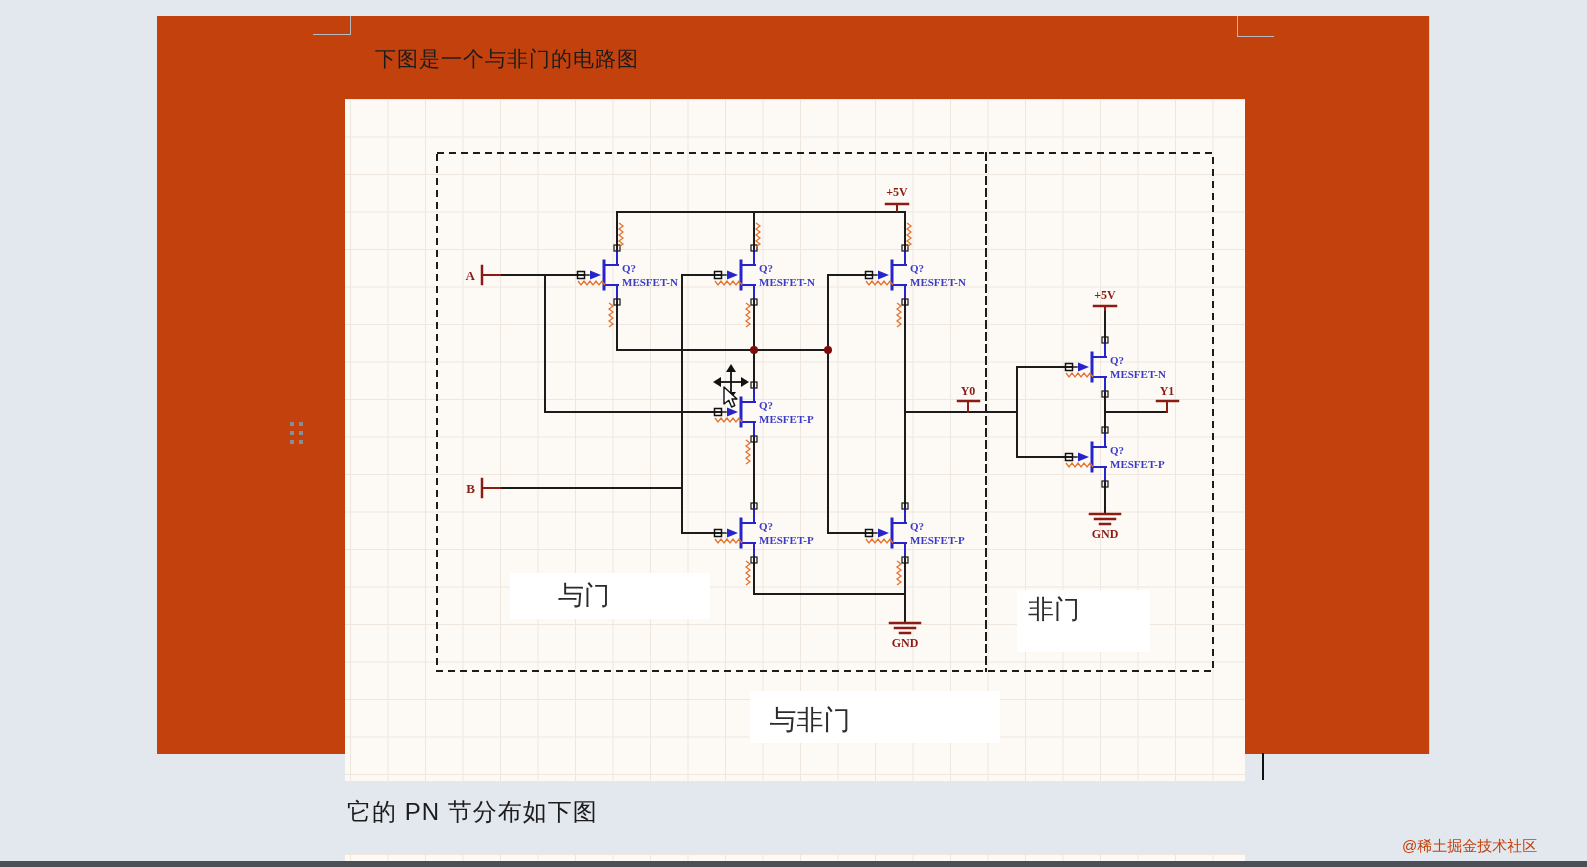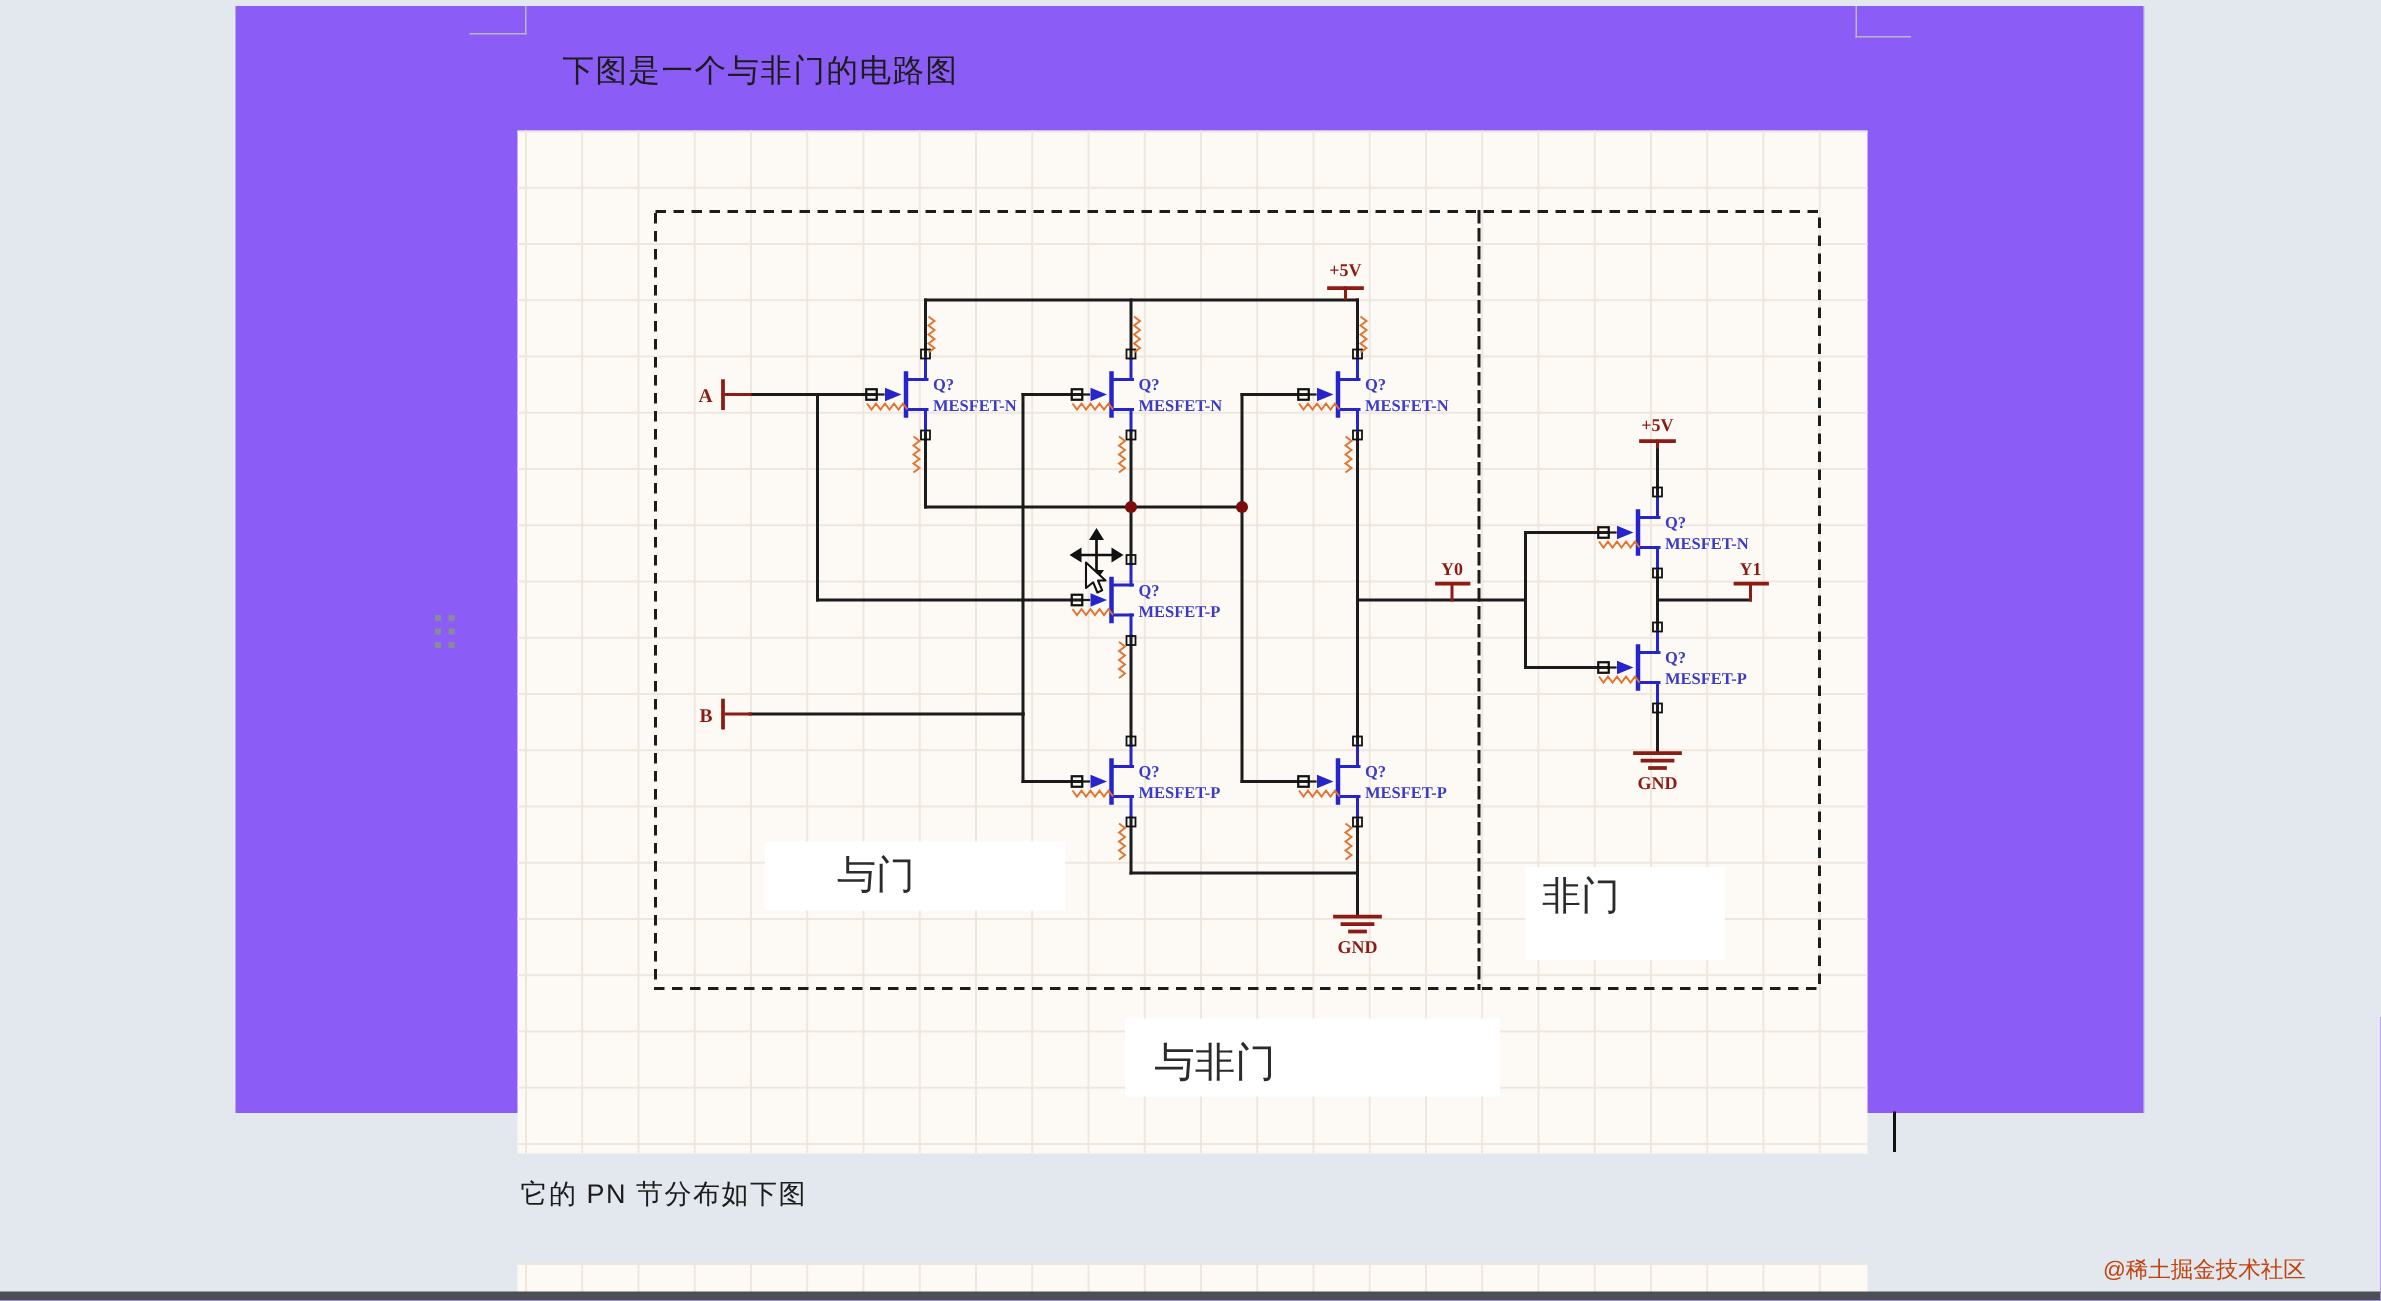--- a/index.html
+++ b/index.html
@@ -2,34 +2,34 @@
 <html><head>
 <meta charset="utf-8">
 <style>
   html,body{margin:0;padding:0;}
   body{
     width:1587px;height:867px;overflow:hidden;position:relative;
     background:#e3e8ee;
     font-family:"Liberation Sans","DejaVu Sans",sans-serif;
   }
   .page{
-    position:absolute;left:157px;top:4px;width:1272px;height:738px;
-    background:#8b5cf6;border-right:1px solid #ccd2d8;
+    position:absolute;left:157px;top:16px;width:1272px;height:738px;
+    background:#c2410c;border-right:1px solid #ccd2d8;
   }
   .corner-mark{position:absolute;}
   .corner-mark.left{left:156px;top:0;width:37px;height:18px;
     border-right:1px solid #b6babe;border-bottom:1px solid #b6babe;}
   .corner-mark.right{left:1080px;top:0;width:36px;height:20px;
     border-left:1px solid #b6babe;border-bottom:1px solid #b6babe;}
   .doc-title{
     position:absolute;left:218px;top:29px;font-size:21px;color:#1c1c1c;
     letter-spacing:1px;white-space:nowrap;
   }
   .doc-caption{
-    position:absolute;left:190px;top:780px;font-size:18px;color:#1c1c1c;
+    position:absolute;left:190px;top:780px;font-size:24px;color:#1c1c1c;
     letter-spacing:1px;white-space:nowrap;
   }
   .schematic-wrap{
     position:absolute;left:188px;top:83px;width:900px;height:682px;
   }
   .grid-bg{
     background-color:#fdfaf6;
     background-image:
       linear-gradient(to right,#efe6de 1px,transparent 1px),
       linear-gradient(to bottom,#efe6de 1px,transparent 1px);

